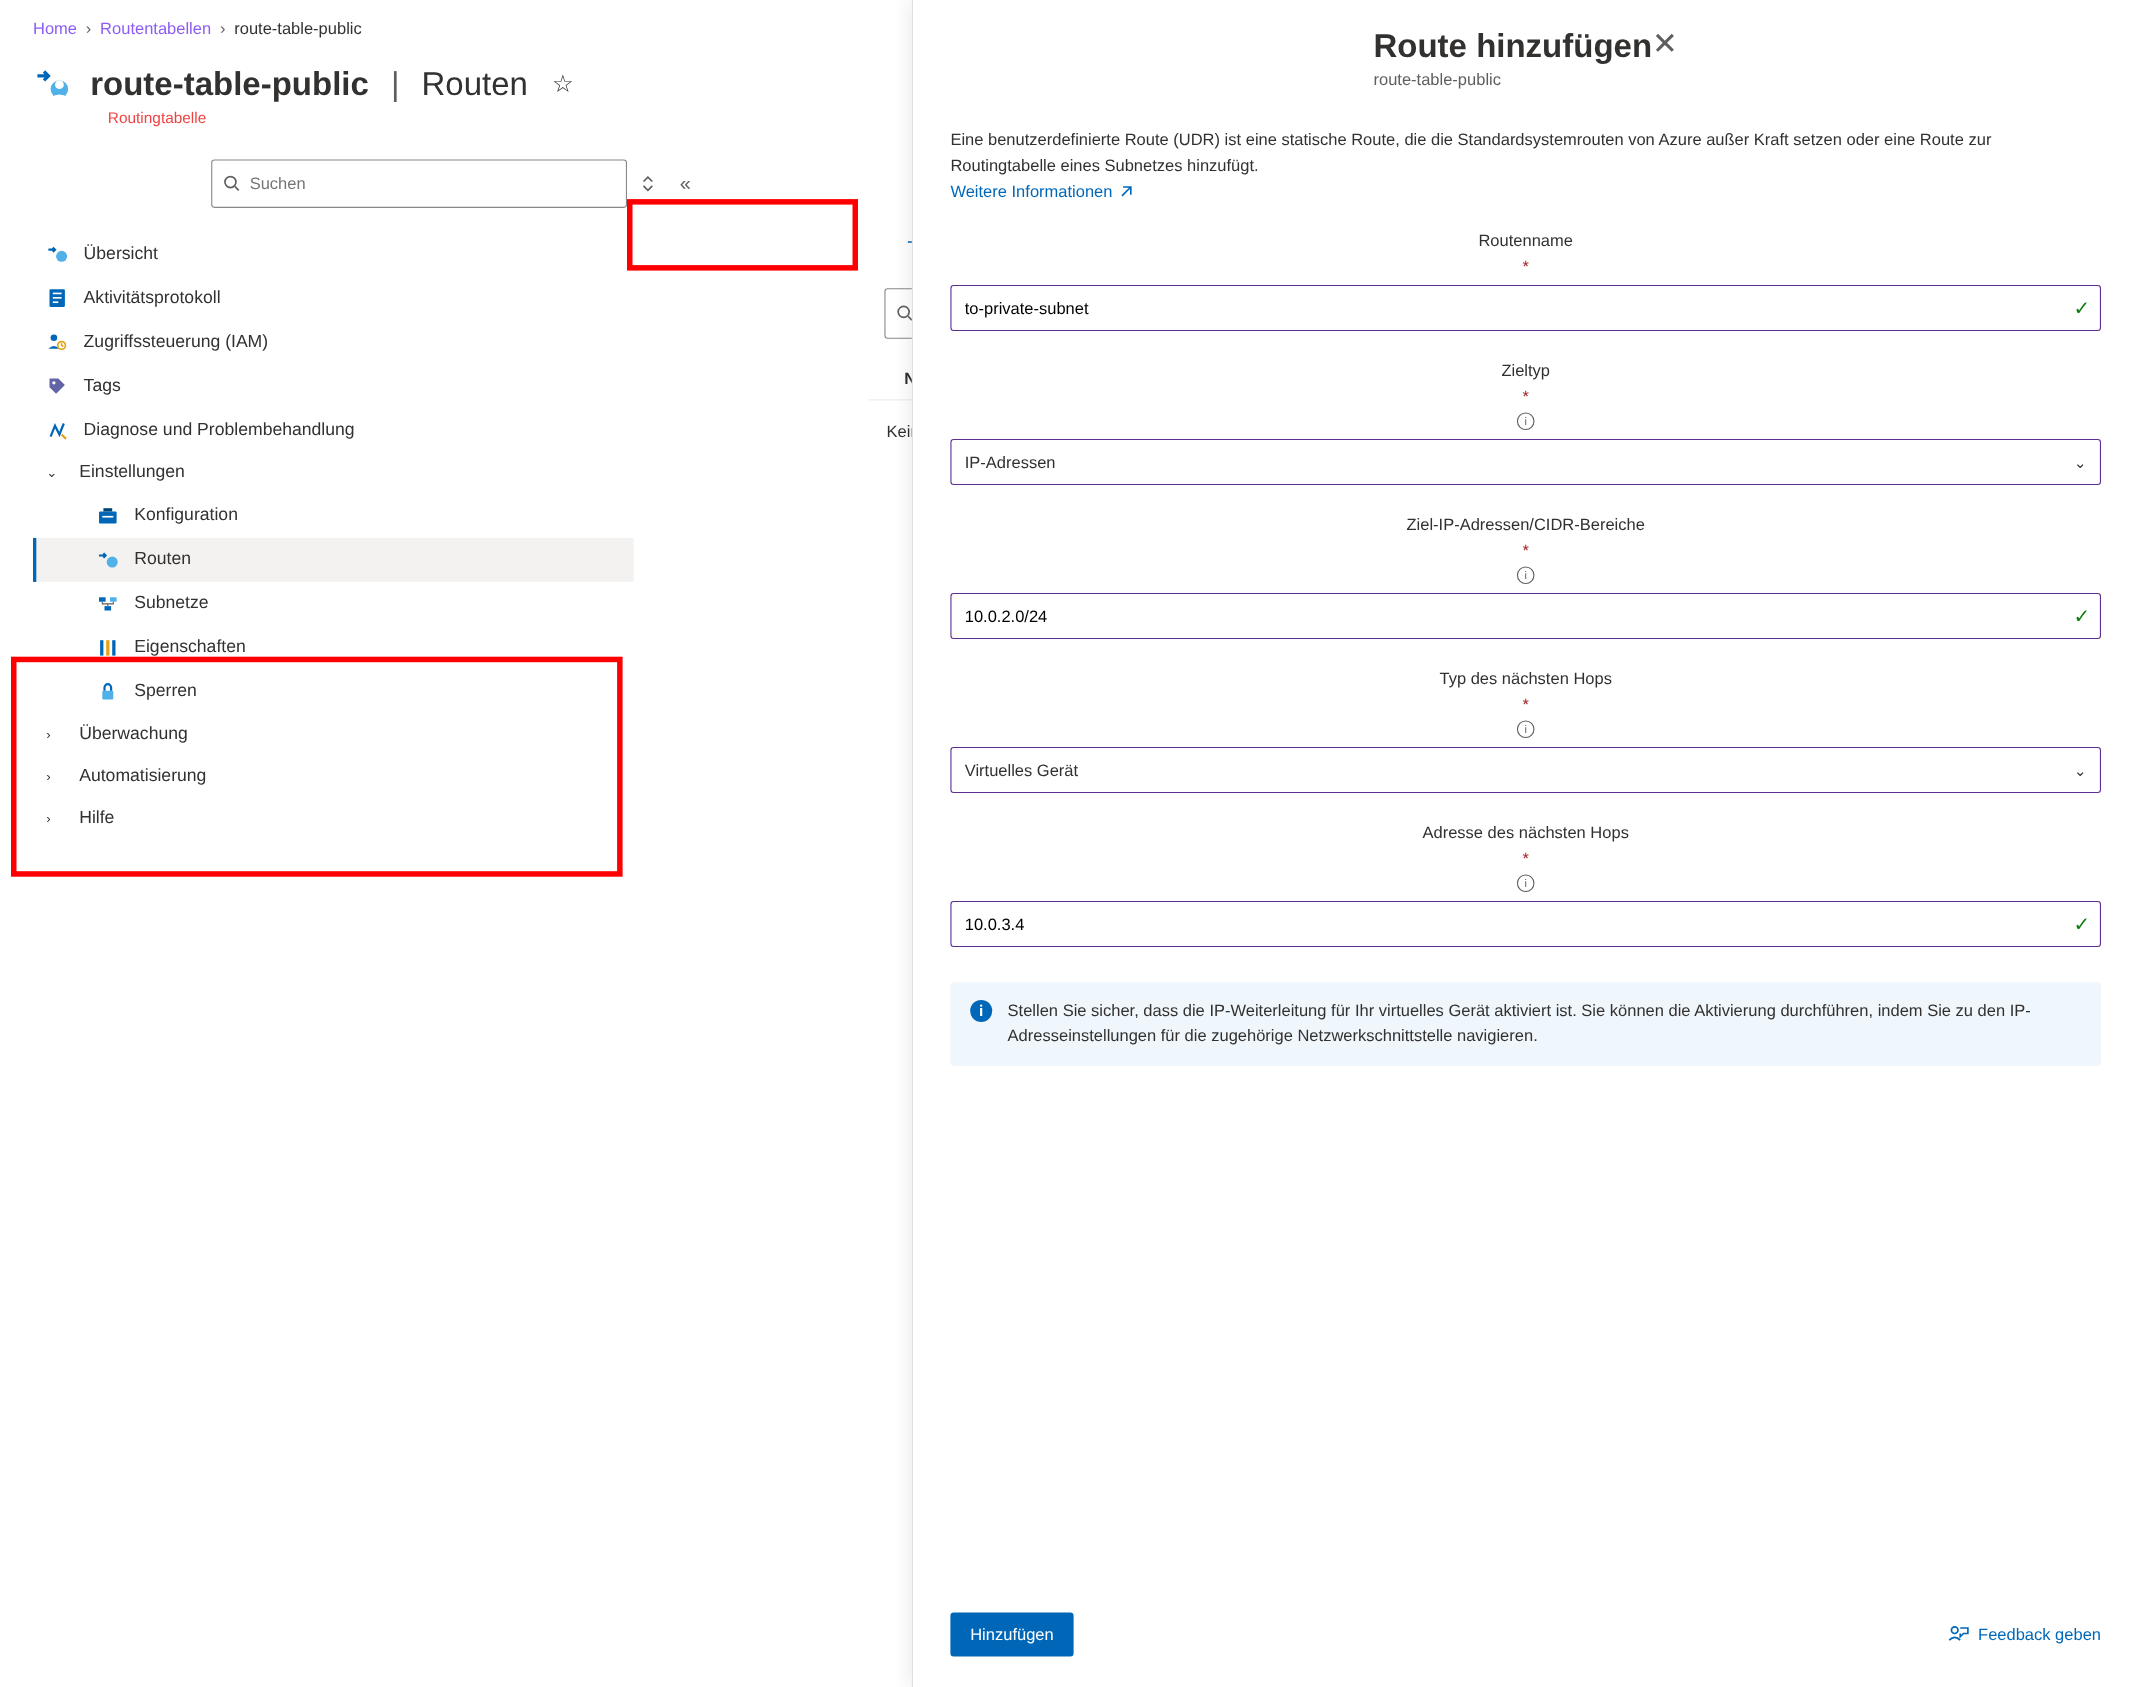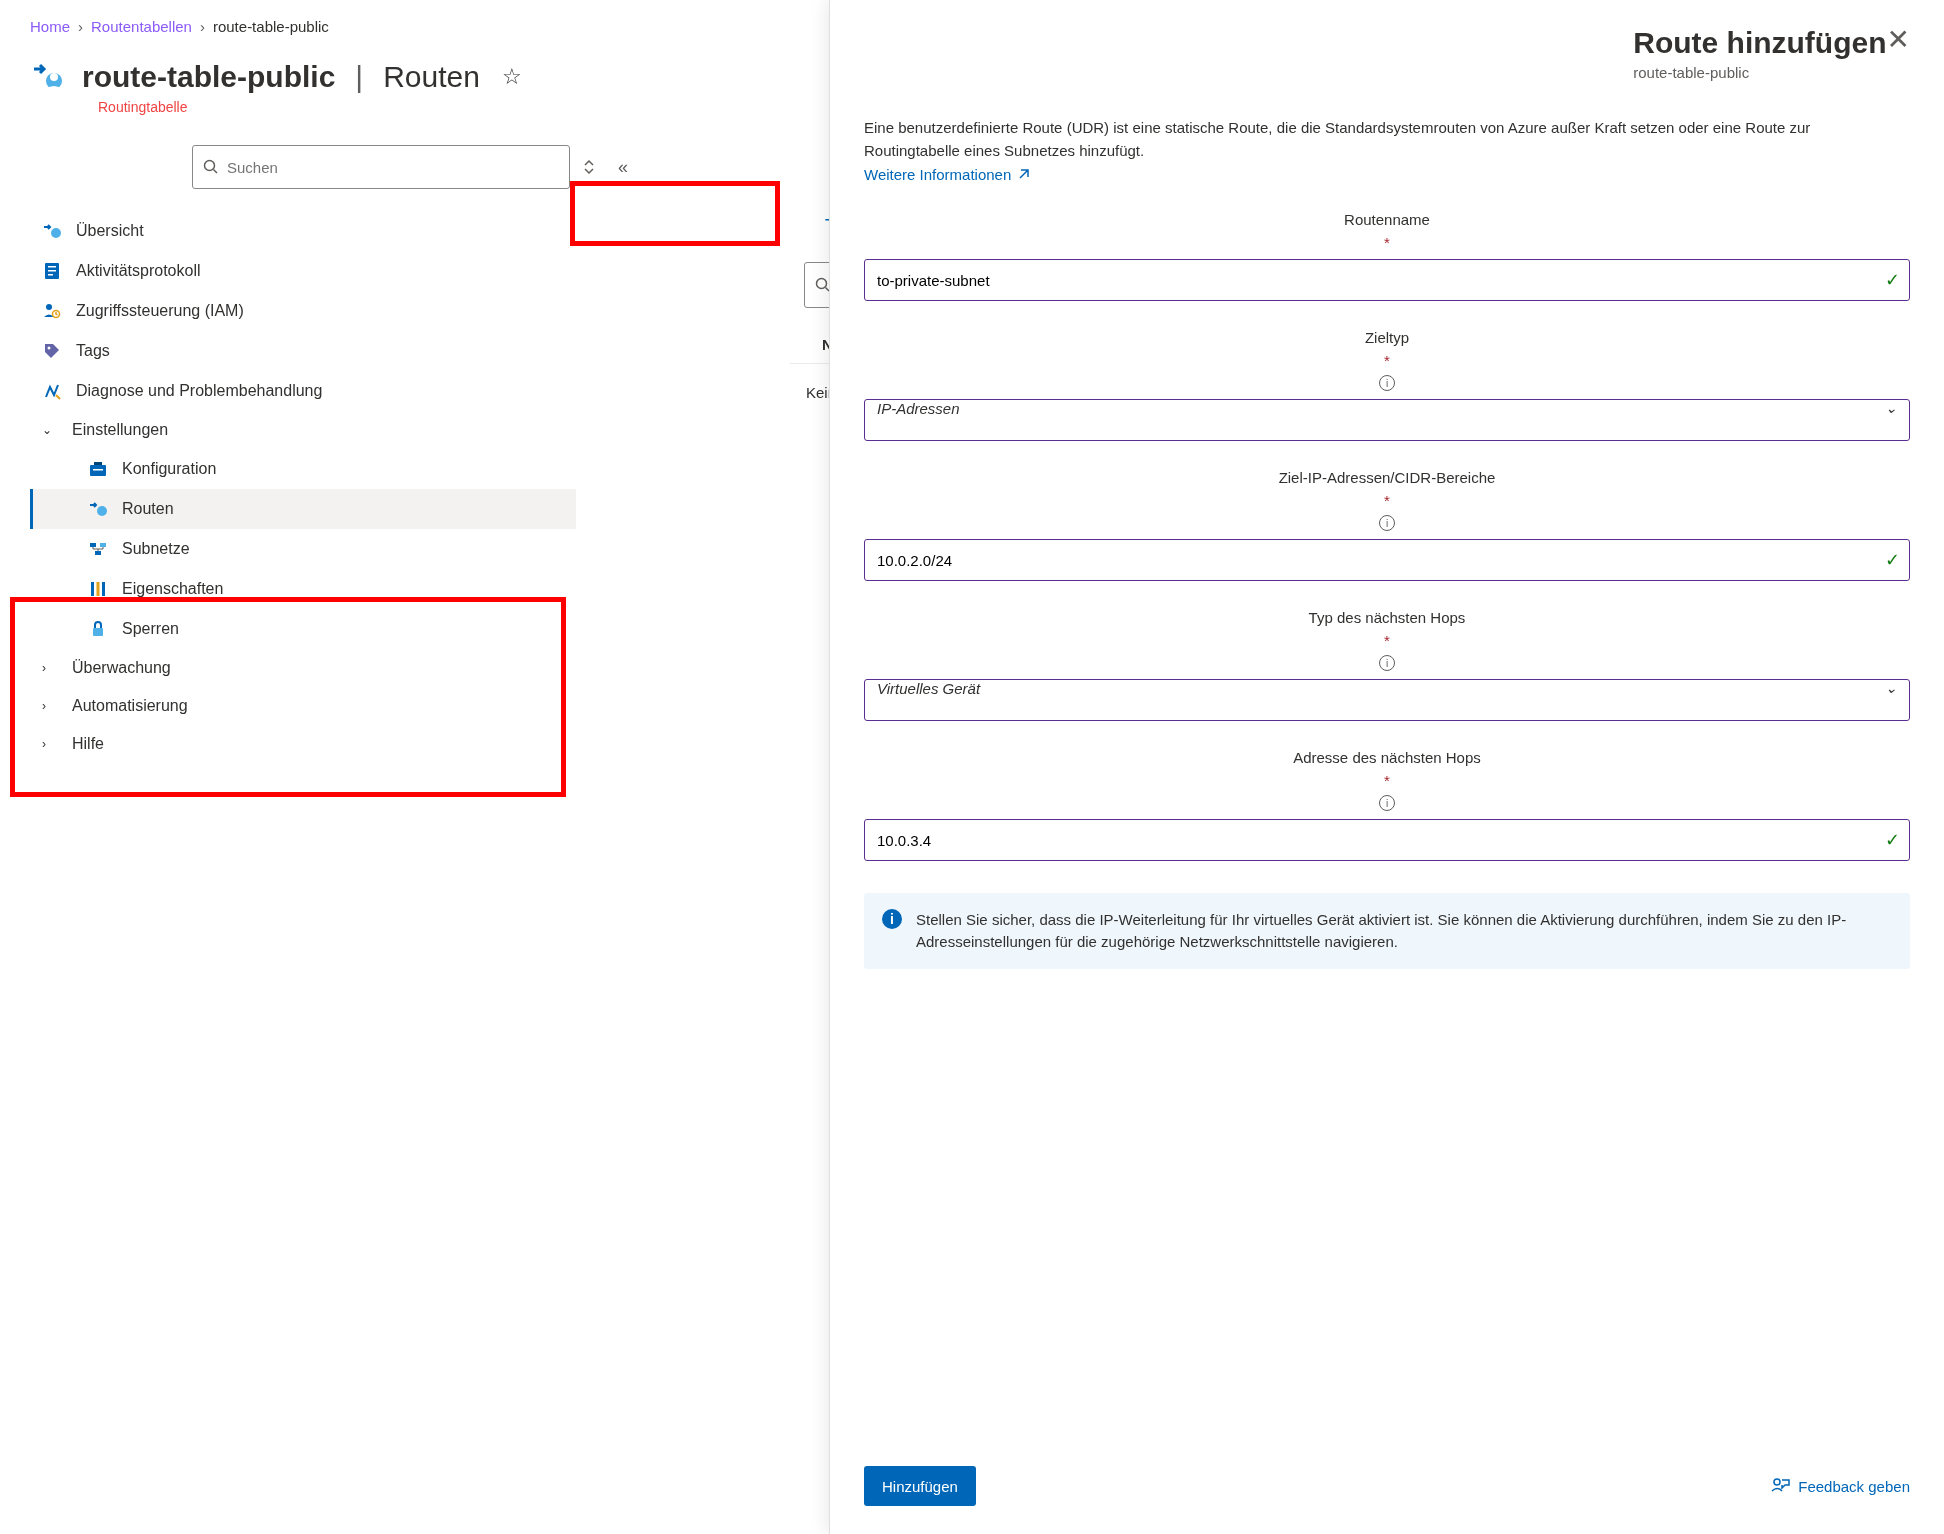--- a/index.html
+++ b/index.html
@@ -32,34 +32,34 @@
 .main-content { flex: 1; padding-top: 196px; position: relative; }
 .toolbar { display: flex; align-items: center; gap: 10px; }
 .add-btn { display: flex; align-items: center; gap: 8px; height: 46px; padding: 0 16px; font-size: 16px; color: #323130; background: #fff; border: none; cursor: pointer; }
 .plus { color: #0067b8; font-size: 22px; font-weight: 300; }
 .route-search { margin-top: 20px; width: 200px; height: 46px; border: 1px solid #8a8886; border-radius: 3px; display: flex; align-items: center; padding: 0 10px; gap: 8px; }
 .route-search input { border: none; outline: none; flex: 1; font-size: 15px; }
 .column-header { margin-top: 18px; font-size: 15px; font-weight: 600; display: flex; align-items: center; gap: 6px; padding: 10px 16px; border-bottom: 1px solid #edebe9; }
 .no-results { padding: 20px 16px; font-size: 15px; color: #323130; }
 .panel { position:absolute; right:0; top:0; width: 1115px; height: 100%; background: #fff; border-left: 1px solid #e1dfdd; box-shadow: -4px 0 16px rgba(0,0,0,0.08); display:flex; flex-direction:column; }
 .panel-body { flex:1; padding: 26px 34px; overflow:auto; }
-.panel-header { display: flex; justify-content: flex-end; align-items: flex-start; }
+.panel-header { display: flex; justify-content: center; align-items: flex-start; }
 .panel-title { font-size: 30px; font-weight: 600; }
 .panel-sub { font-size: 15px; color: #605e5c; margin-top: 4px; }
 .close-x { font-size: 28px; color: #605e5c; cursor: pointer; line-height: 1; font-weight:300; }
 .panel-desc { margin-top: 36px; font-size: 15px; line-height: 1.5; }
 .panel-link { color: #0067b8; text-decoration: none; font-size: 15px; display:inline-flex; align-items:center; gap:6px; margin-top: 4px; }
 .field { margin-top: 28px; }
 .field-label { font-size: 15px; display: flex; align-items: center; gap: 6px; margin-bottom: 8px; flex-direction: column; }
 .req { color: #a4262c; }
 .info-circ { width:16px;height:16px;border:1px solid #605e5c;border-radius:50%;display:inline-flex;align-items:center;justify-content:center;font-size:10px;color:#605e5c; }
 .text-input { width: 100%; height: 42px; border: 1px solid #5c2e91; border-radius: 3px; padding: 0 38px 0 12px; font-size: 15px; outline: none; position:relative; }
 .input-wrap { position: relative; }
 .check { position:absolute; right:10px; top:50%; transform:translateY(-50%); color:#107c10; font-size:18px; }
-.select { width: 100%; height: 42px; border: 1px solid #5c2e91; border-radius: 3px; padding: 0 12px; font-size: 15px; display:flex; justify-content:space-between; cursor:pointer;font-style:italic; }
+.select { width: 100%; height: 42px; border: 1px solid #5c2e91; border-radius: 3px; padding: 0 12px; font-size: 15px; display:flex; align-items:center; justify-content:space-between; cursor:pointer; }
 .select-chev { font-size: 14px; color:#323130;}
 .info-box { margin-top: 32px; background: #eff6fc; border-radius: 3px; padding: 16px 18px; display:flex; gap:14px; font-size:15px; line-height:1.45; }
 .info-icon { width:20px;height:20px;background:#0067b8;border-radius:50%;color:#fff;display:inline-flex;align-items:center;justify-content:center;font-size:14px;font-weight:bold;flex-shrink:0; }
 .panel-footer { display:flex; justify-content:space-between; align-items:center; padding: 16px 34px 28px; }
 .primary-btn { background:#0067b8; color:#fff; border:none; height:40px; padding:0 18px; font-size:15px; border-radius:3px; cursor:pointer; }
 .feedback { color:#0067b8; font-size:15px; display:flex; align-items:center; gap:8px; cursor:pointer; }
 .ico { display:inline-block; }
 svg { display:block; }
 </style>
 </head>

